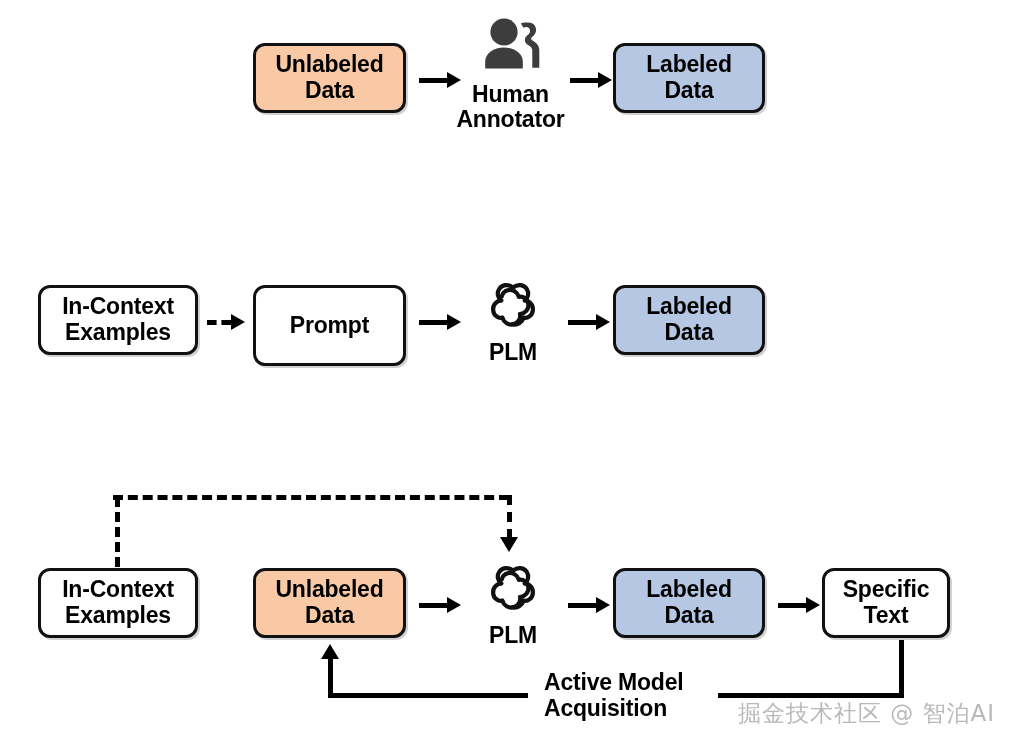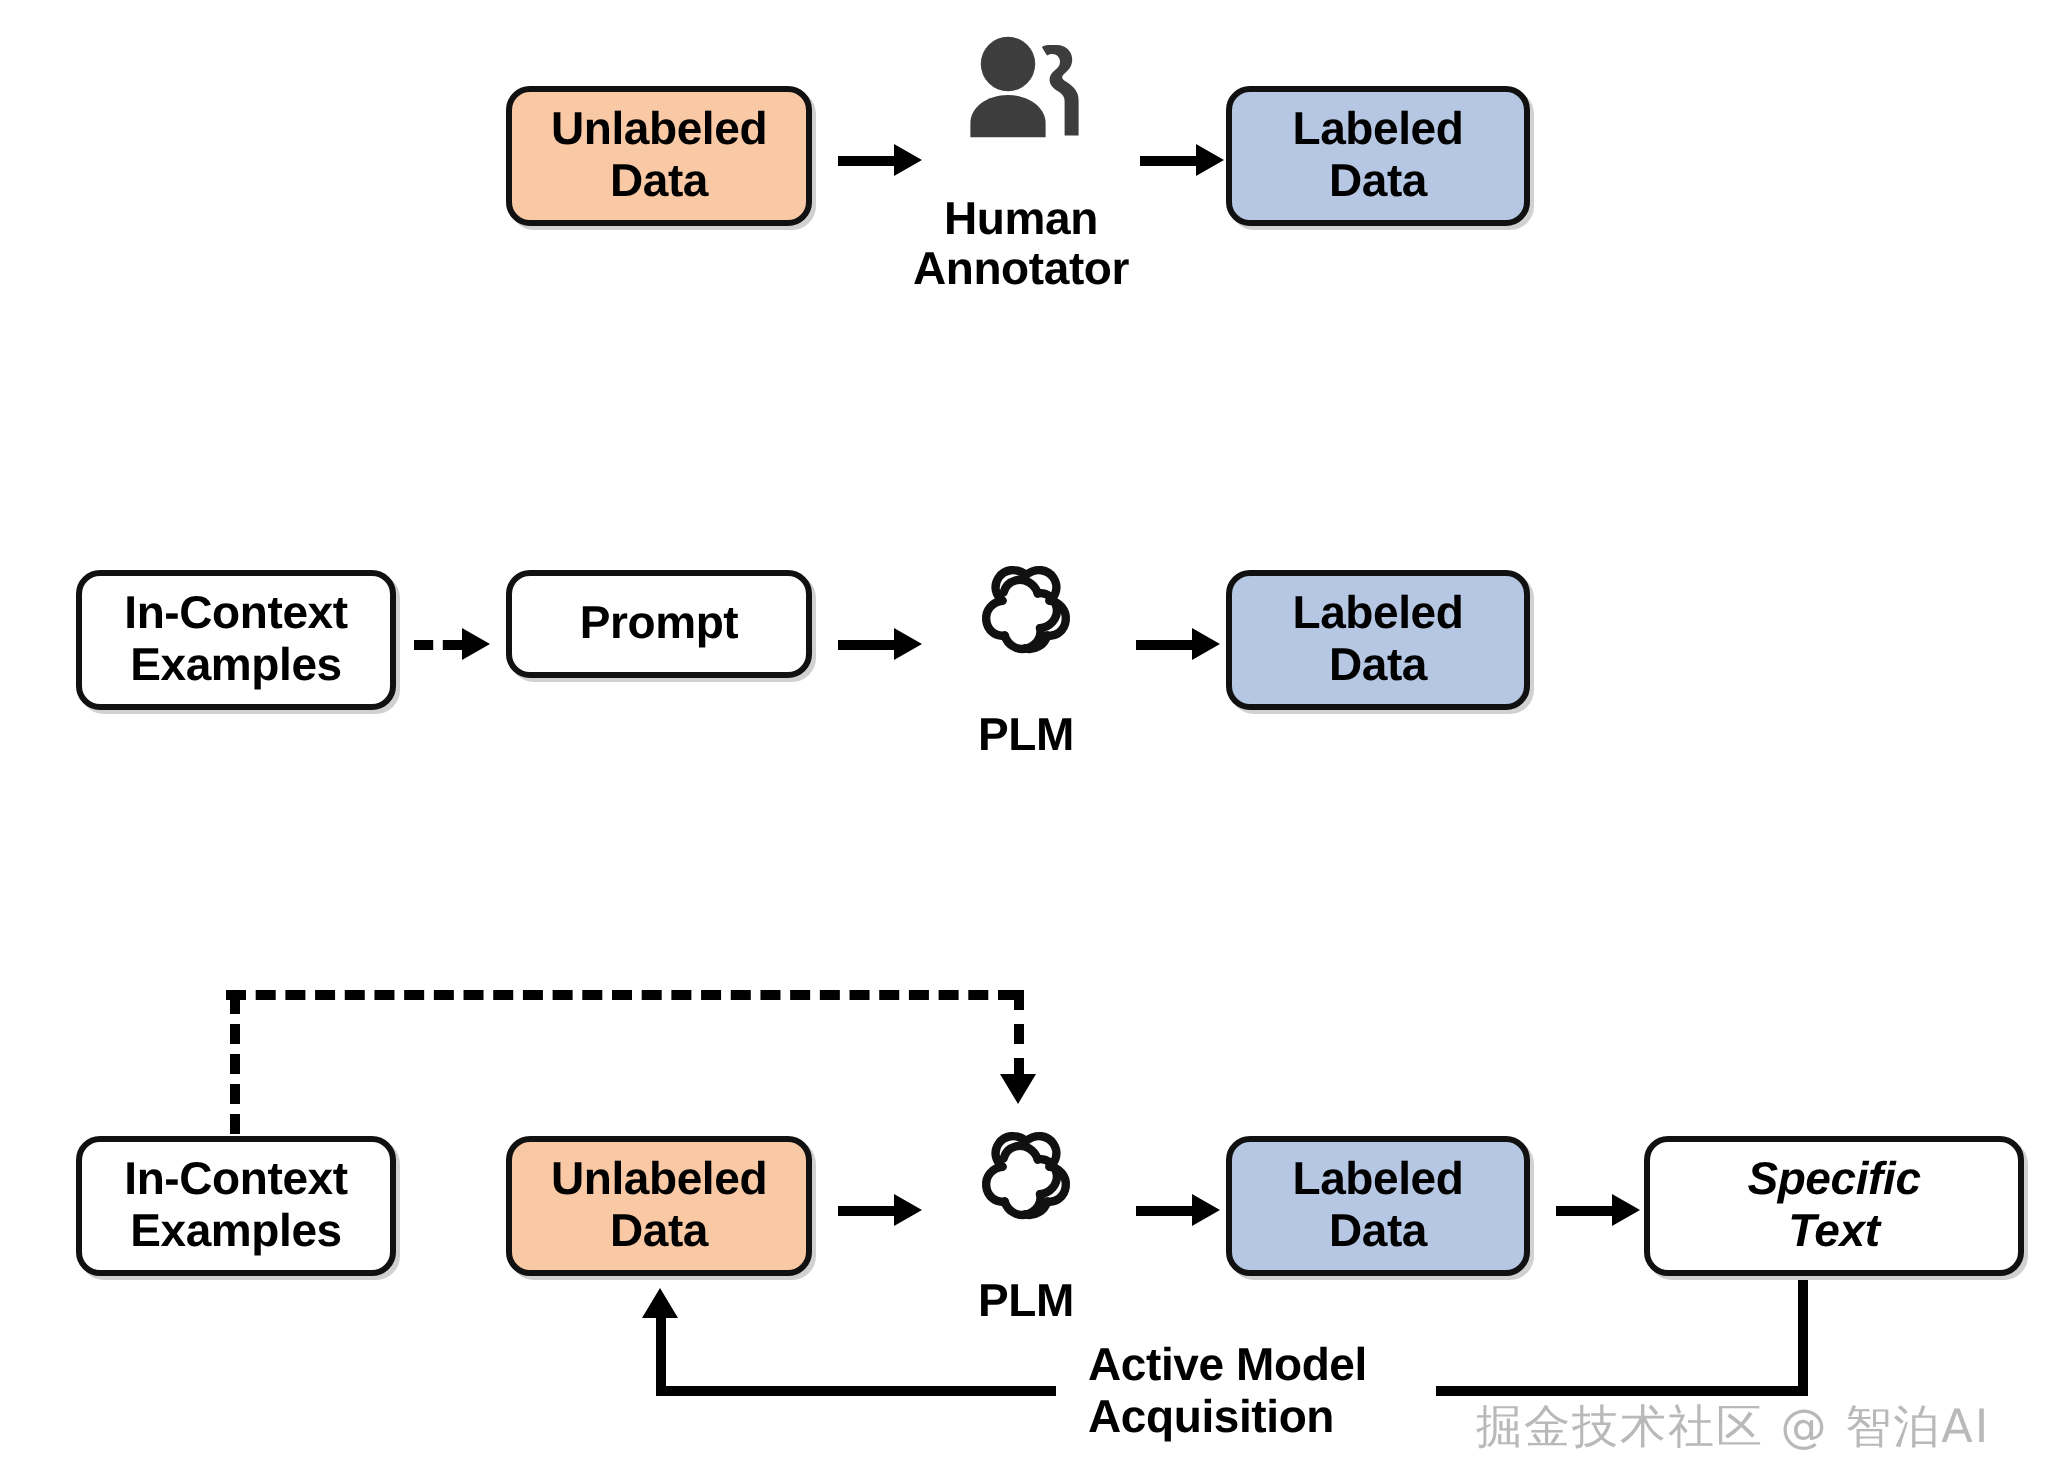--- a/index.html
+++ b/index.html
@@ -108,21 +108,21 @@
   .icon-wrap {
     position: absolute;
     display: flex;
     flex-direction: column;
     align-items: center;
   }
   .icon-label {
     font-weight: bold;
     font-size: 23px;
     letter-spacing: -0.2px;
-    margin-top: 18px;
+    margin-top: 4px;
     text-align: center;
     line-height: 1.1;
   }
 
   
   .caption {
     position: absolute;
     width: 100%;
     text-align: center;
     font-family: "Liberation Serif", serif;
@@ -203,21 +203,21 @@
       <span>In-Context</span>
       <span>Examples</span>
     </div>
   </div>
 
   <div class="arrow dashed" style="left:207px; top:310px; width:46px;">
     <div class="shaft" style="width:24px; border-top-width:5px;"></div>
     <div class="head" style="left:24px;"></div>
   </div>
 
-  <div class="node" style="left:253px; top:275px; width:153px; height:54px;">
+  <div class="node" style="left:253px; top:275px; width:153px; height:81px;">
     <div>
       <span>Prompt</span>
     </div>
   </div>
 
   <div class="arrow" style="left:419px; top:310px; width:44px;">
     <div class="shaft" style="width:30px;"></div>
     <div class="head" style="left:28px;"></div>
   </div>
 
@@ -308,21 +308,21 @@
       <span>Labeled</span>
       <span>Data</span>
     </div>
   </div>
 
   <div class="arrow" style="left:778px; top:593px; width:44px;">
     <div class="shaft" style="width:30px;"></div>
     <div class="head" style="left:28px;"></div>
   </div>
 
-  <div class="node" style="left:822px; top:558px; width:190px; height:70px;font-style:italic;">
+  <div class="node" style="left:822px; top:558px; width:128px; height:70px;">
     <div>
       <span>Specific</span>
       <span>Text</span>
     </div>
   </div>
 
   <div class="seg v" style="left:899px; top:630px; height:58px;"></div>
   <div class="seg h" style="left:718px; top:683px; width:186px;"></div>
   <div class="seg h" style="left:328px; top:683px; width:200px;"></div>
   <div class="seg v" style="left:328px; top:648px; height:40px;"></div>

